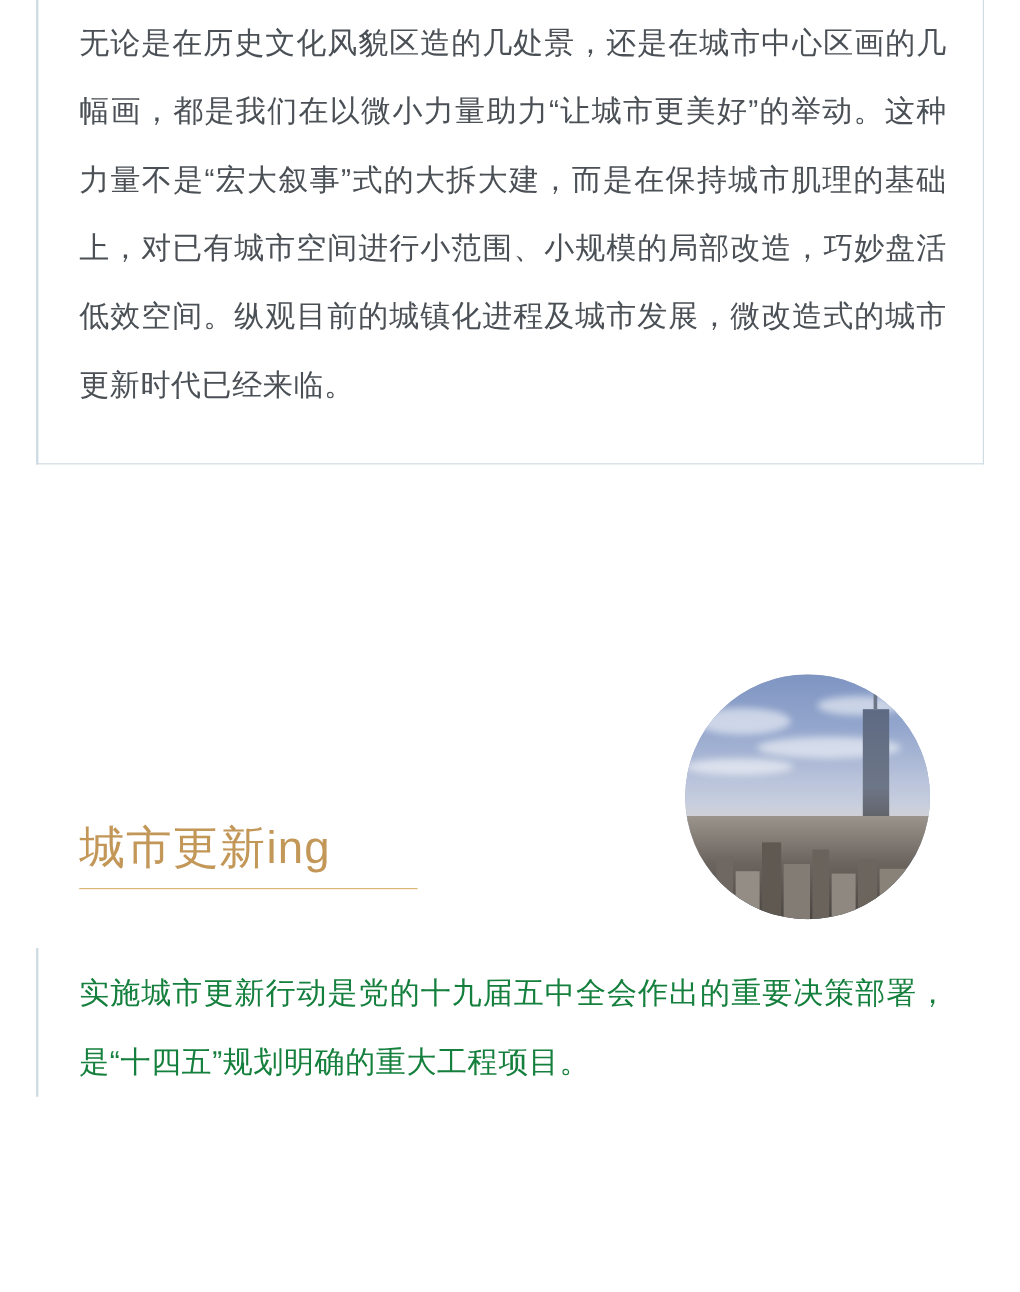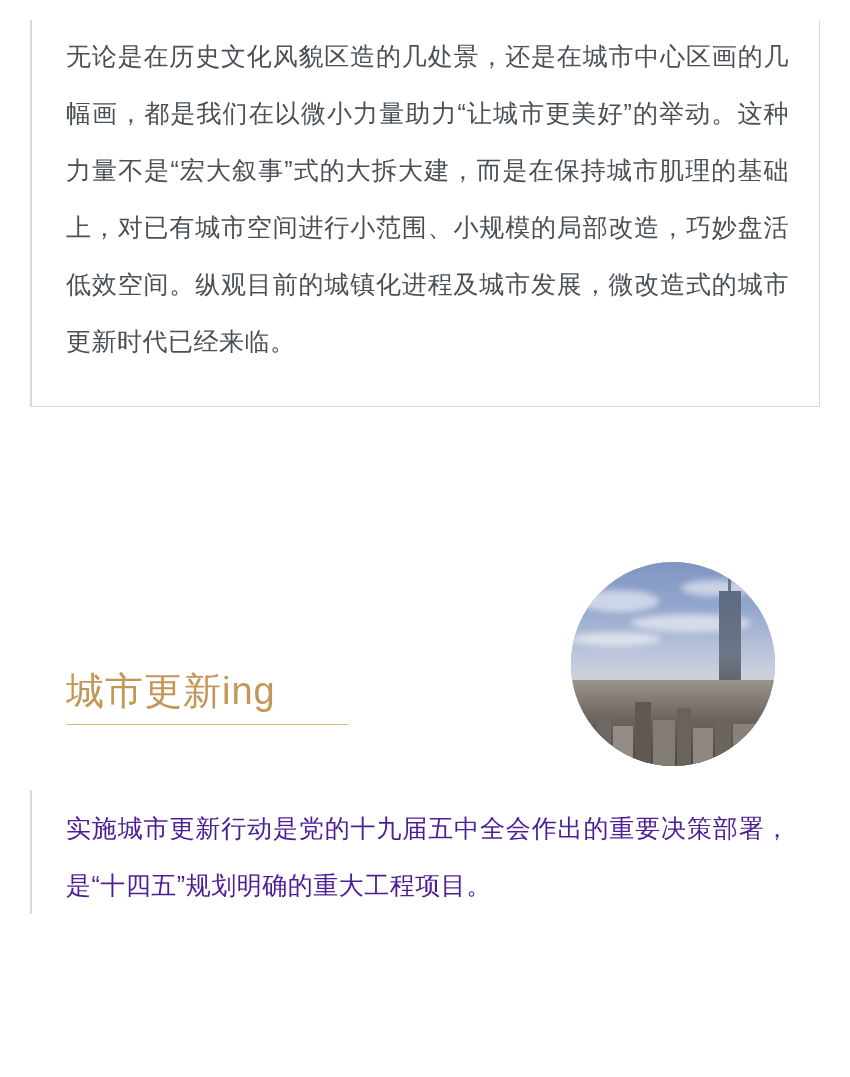--- a/index.html
+++ b/index.html
@@ -27,21 +27,20 @@
   .quote-block {
     position: absolute;
     left: 30px;
     top: 0;
     width: 790px;
     border-left: 2px solid #cfdce4;
     border-bottom: 1px solid #cfdce4;
     border-right: 1px solid #cfdce4;
     box-sizing: border-box;
     padding: 8px 30px 36px 34px;
-    margin-top: 20px;
   }
   .quote-block p {
     margin: 0;
     font-size: 25px;
     line-height: 57px;
     letter-spacing: 0.5px;
     color: #4a5055;
     text-align: justify;
     font-family: "Liberation Sans", sans-serif;
   }
@@ -123,20 +122,21 @@
     top: 128px;
     width: 290px;
   }
   .heading-text {
     font-size: 38px;
     line-height: 46px;
     color: #c29758;
     letter-spacing: 1px;
     font-family: "Liberation Sans", sans-serif;
     white-space: nowrap;
+    margin-top: 16px;
   }
   .heading-rule {
     margin-top: 10px;
     width: 282px;
     height: 1px;
     background: #d9b877;
   }
 
   
   .body-block {
@@ -146,21 +146,21 @@
     width: 790px;
     box-sizing: border-box;
     border-left: 2px solid #cfdce4;
     padding: 10px 30px 0 34px;
   }
   .body-block p {
     margin: 0 0 46px 0;
     font-size: 25px;
     line-height: 57px;
     letter-spacing: 0.5px;
-    color: #4c1d95;
+    color: #15803d;
     text-align: justify;
     font-family: "Liberation Sans", sans-serif;
   }
   .body-block p:last-child {
     margin-bottom: 0;
   }
 </style>
 </head>
 <body>
 

